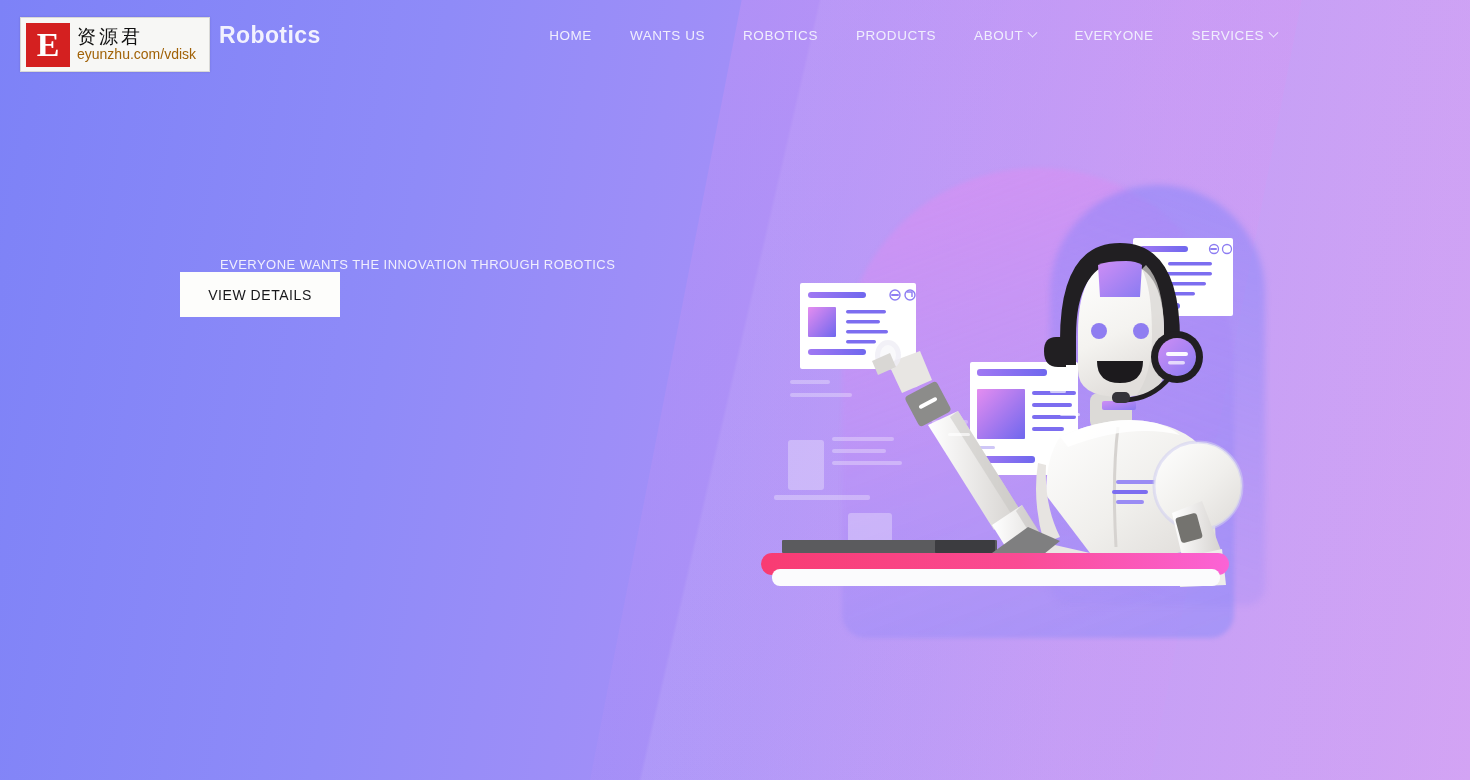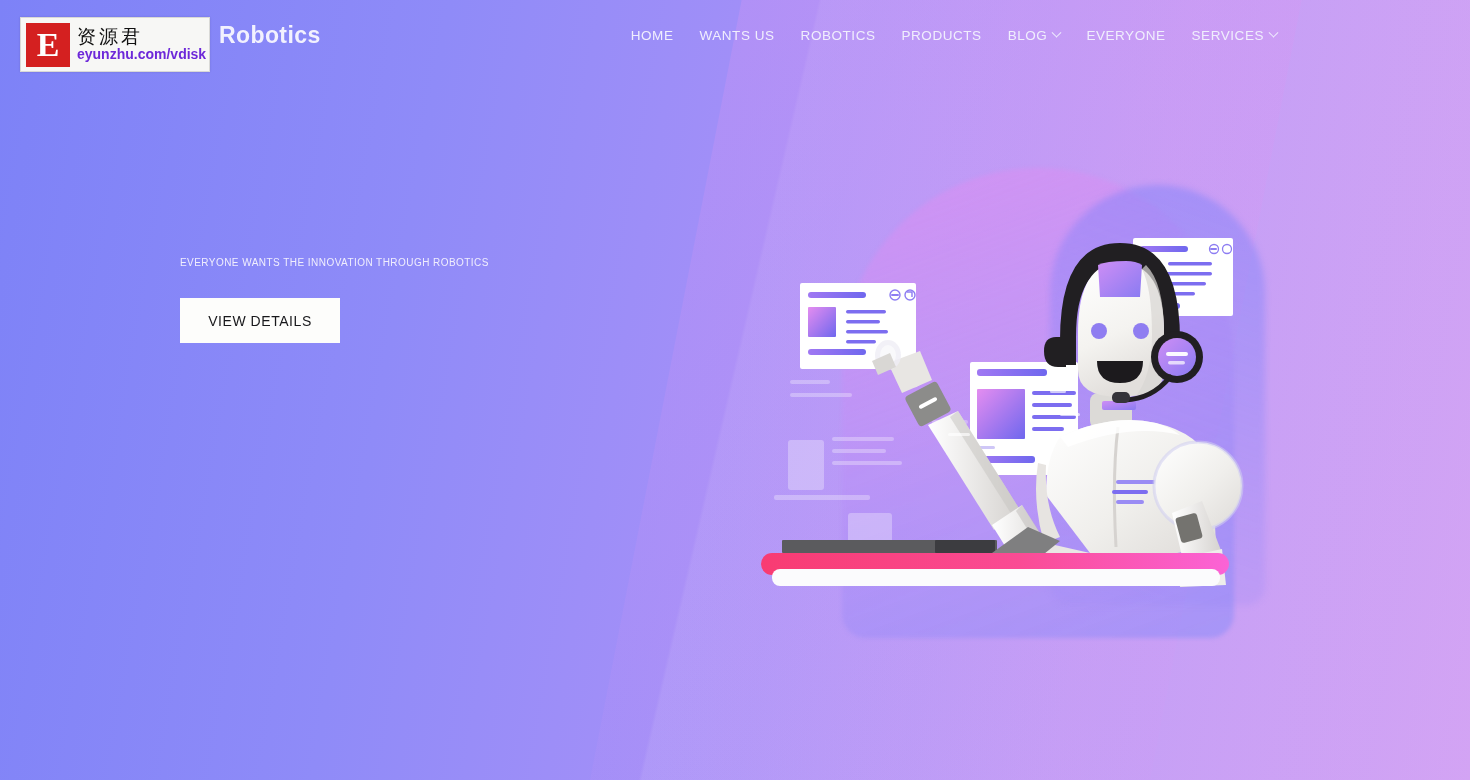--- a/index.html
+++ b/index.html
@@ -67,21 +67,21 @@
     margin-left: 18px;
   }
   .brand-name {
     color: #f2f1fe;
     font-size: 23px;
     font-weight: bold;
     letter-spacing: 0.4px;
   }
   nav.main-nav {
     position: absolute; right: 180px; top: 0; height: 70px;
-    display: flex; align-items: center; gap: 0;
+    display: flex; align-items: center; gap: 12px;
   }
   .nav-item {
     color: #f0eefd;
     font-size: 13.5px;
     letter-spacing: 0.55px;
     padding: 0 13px;
     display: flex; align-items: center; gap: 6px;
     cursor: pointer; white-space: nowrap;
   }
   .caret {
@@ -114,44 +114,44 @@
     font-size: 34px; font-weight: bold; color: #ffffff;
     line-height: 1;
   }
   .wm-text { margin-left: 7px; display: flex; flex-direction: column; justify-content: center; }
   .wm-cn {
     font-family: "DejaVu Sans", sans-serif;
     font-size: 19px; color: #111; letter-spacing: 3px; line-height: 1.05;
   }
   .wm-url {
     font-family: "Liberation Sans", sans-serif;
-    font-size: 14px; font-weight: bold; color: #6d28d9; line-height: 1.1;
+    font-size: 14px; font-weight: normal; color: #a16207; line-height: 1.1;
   }
   
   #hero-copy {
     position: absolute; left: 180px; top: 235px;
     width: 560px; z-index: 30;
   }
   #hero-title {
     color: #ffffff;
     font-size: 62px;
     line-height: 72px;
     font-weight: normal;
     letter-spacing: -0.4px;
     white-space: pre-line;
     text-shadow: 0 1px 2px rgba(80,70,160,0.18);
   }
   #hero-sub {
     margin-top: 22px;
     color: #f0eefd;
-    font-size: 10px;
+    font-size: 13px;
     letter-spacing: 0.45px;
+    margin-left: 40px;
   }
   #cta-button {
-    margin-top: 30px;
     width: 160px; height: 45px;
     background: #fdfdfb;
     color: #18181b;
     border: none;
     font-size: 14px;
     letter-spacing: 0.55px;
     font-family: "Liberation Sans", sans-serif;
     cursor: pointer;
     display: flex; align-items: center; justify-content: center;
   }
@@ -187,21 +187,21 @@
       <div class="nav-item">
         <span>WANTS US</span>
       </div>
       <div class="nav-item">
         <span>ROBOTICS</span>
       </div>
       <div class="nav-item">
         <span>PRODUCTS</span>
       </div>
       <div class="nav-item">
-        <span>BLOG</span>
+        <span>ABOUT</span>
         <i class="caret"></i>
       </div>
       <div class="nav-item">
         <span>EVERYONE</span>
       </div>
       <div class="nav-item">
         <span>SERVICES</span>
         <i class="caret"></i>
       </div>
     </nav>

